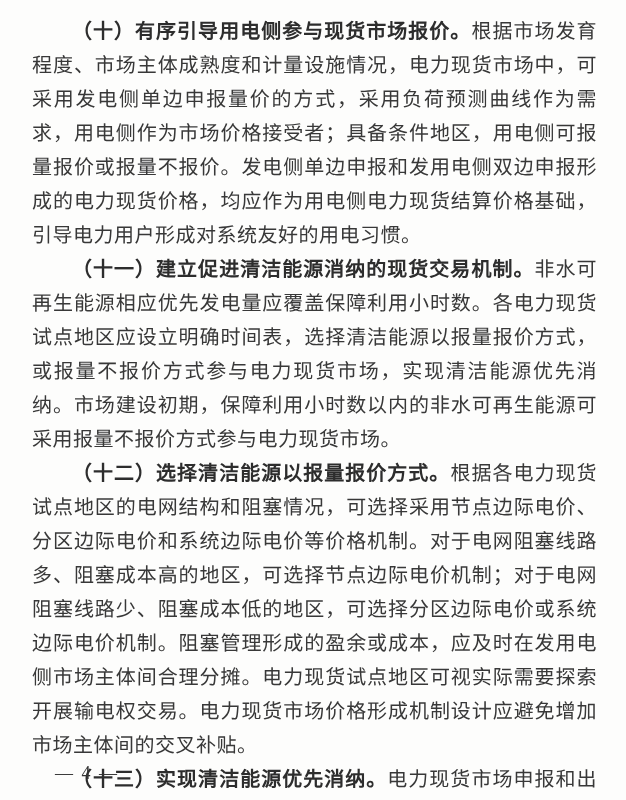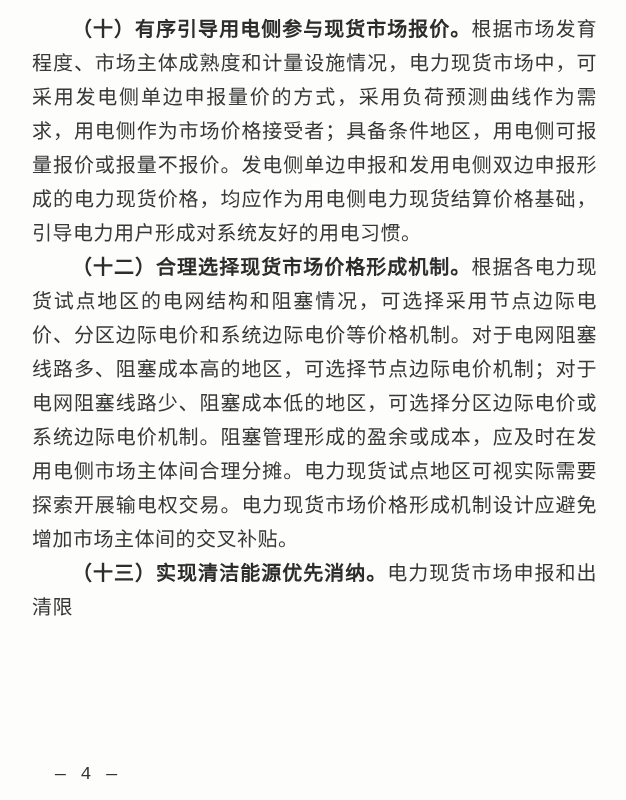--- a/index.html
+++ b/index.html
@@ -8,21 +8,21 @@
     background: #e8e8e8;
   }
   .page {
     position: relative;
     width: 626px;
     height: 800px;
     margin: 0 auto;
     background: #fdfdfc;
     overflow: hidden;
     box-sizing: border-box;
-    font-family: Liberation Mono, monospace;
+    font-family: Liberation Serif, serif;
     color: #383838;
   }
   .content {
     position: absolute;
     top: 14px;
     left: 32px;
     right: 29px;
   }
   .para {
     margin: 0;
@@ -54,23 +54,26 @@
 </head>
 <body>
 
 <div class="page">
   <div class="content">
 
     <p class="para">
       <span class="lead">（十）有序引导用电侧参与现货市场报价。</span><span class="body-text">根据市场发育程度、市场主体成熟度和计量设施情况，电力现货市场中，可采用发电侧单边申报量价的方式，采用负荷预测曲线作为需求，用电侧作为市场价格接受者；具备条件地区，用电侧可报量报价或报量不报价。发电侧单边申报和发用电侧双边申报形成的电力现货价格，均应作为用电侧电力现货结算价格基础，引导电力用户形成对系统友好的用电习惯。</span>
     </p>
 
+    <p class="para">
+      <span class="lead">（十一）建立促进清洁能源消纳的现货交易机制。</span><span class="body-text">非水可再生能源相应优先发电量应覆盖保障利用小时数。各电力现货试点地区应设立明确时间表，选择清洁能源以报量报价方式，或报量不报价方式参与电力现货市场，实现清洁能源优先消纳。市场建设初期，保障利用小时数以内的非水可再生能源可采用报量不报价方式参与电力现货市场。</span>
+    </p>
 
     <p class="para">
-      <span class="lead">（十二）合理选择现货市场价格形成机制。</span><span class="body-text">根据各电力现货试点地区的电网结构和阻塞情况，可选择采用节点边际电价、分区边际电价和系统边际电价等价格机制。对于电网阻塞线路多、阻塞成本高的地区，可选择节点边际电价机制；对于电网阻塞线路少、阻塞成本低的地区，可选择分区边际电价或系统边际电价机制。阻塞管理形成的盈余或成本，应及时在发用电侧市场主体间合理分摊。电力现货试点地区可视实际需要探索开展输电权交易。电力现货市场价格形成机制设计应避免增加市场主体间的交叉补贴。</span>
+      <span class="lead">（十二）选择清洁能源以报量报价方式。</span><span class="body-text">根据各电力现货试点地区的电网结构和阻塞情况，可选择采用节点边际电价、分区边际电价和系统边际电价等价格机制。对于电网阻塞线路多、阻塞成本高的地区，可选择节点边际电价机制；对于电网阻塞线路少、阻塞成本低的地区，可选择分区边际电价或系统边际电价机制。阻塞管理形成的盈余或成本，应及时在发用电侧市场主体间合理分摊。电力现货试点地区可视实际需要探索开展输电权交易。电力现货市场价格形成机制设计应避免增加市场主体间的交叉补贴。</span>
     </p>
 
     <p class="para">
       <span class="lead">（十三）实现清洁能源优先消纳。</span><span class="body-text">电力现货市场申报和出清限</span>
     </p>
 
   </div>
 
   <div class="page-number">— 4 —</div>
 </div>

